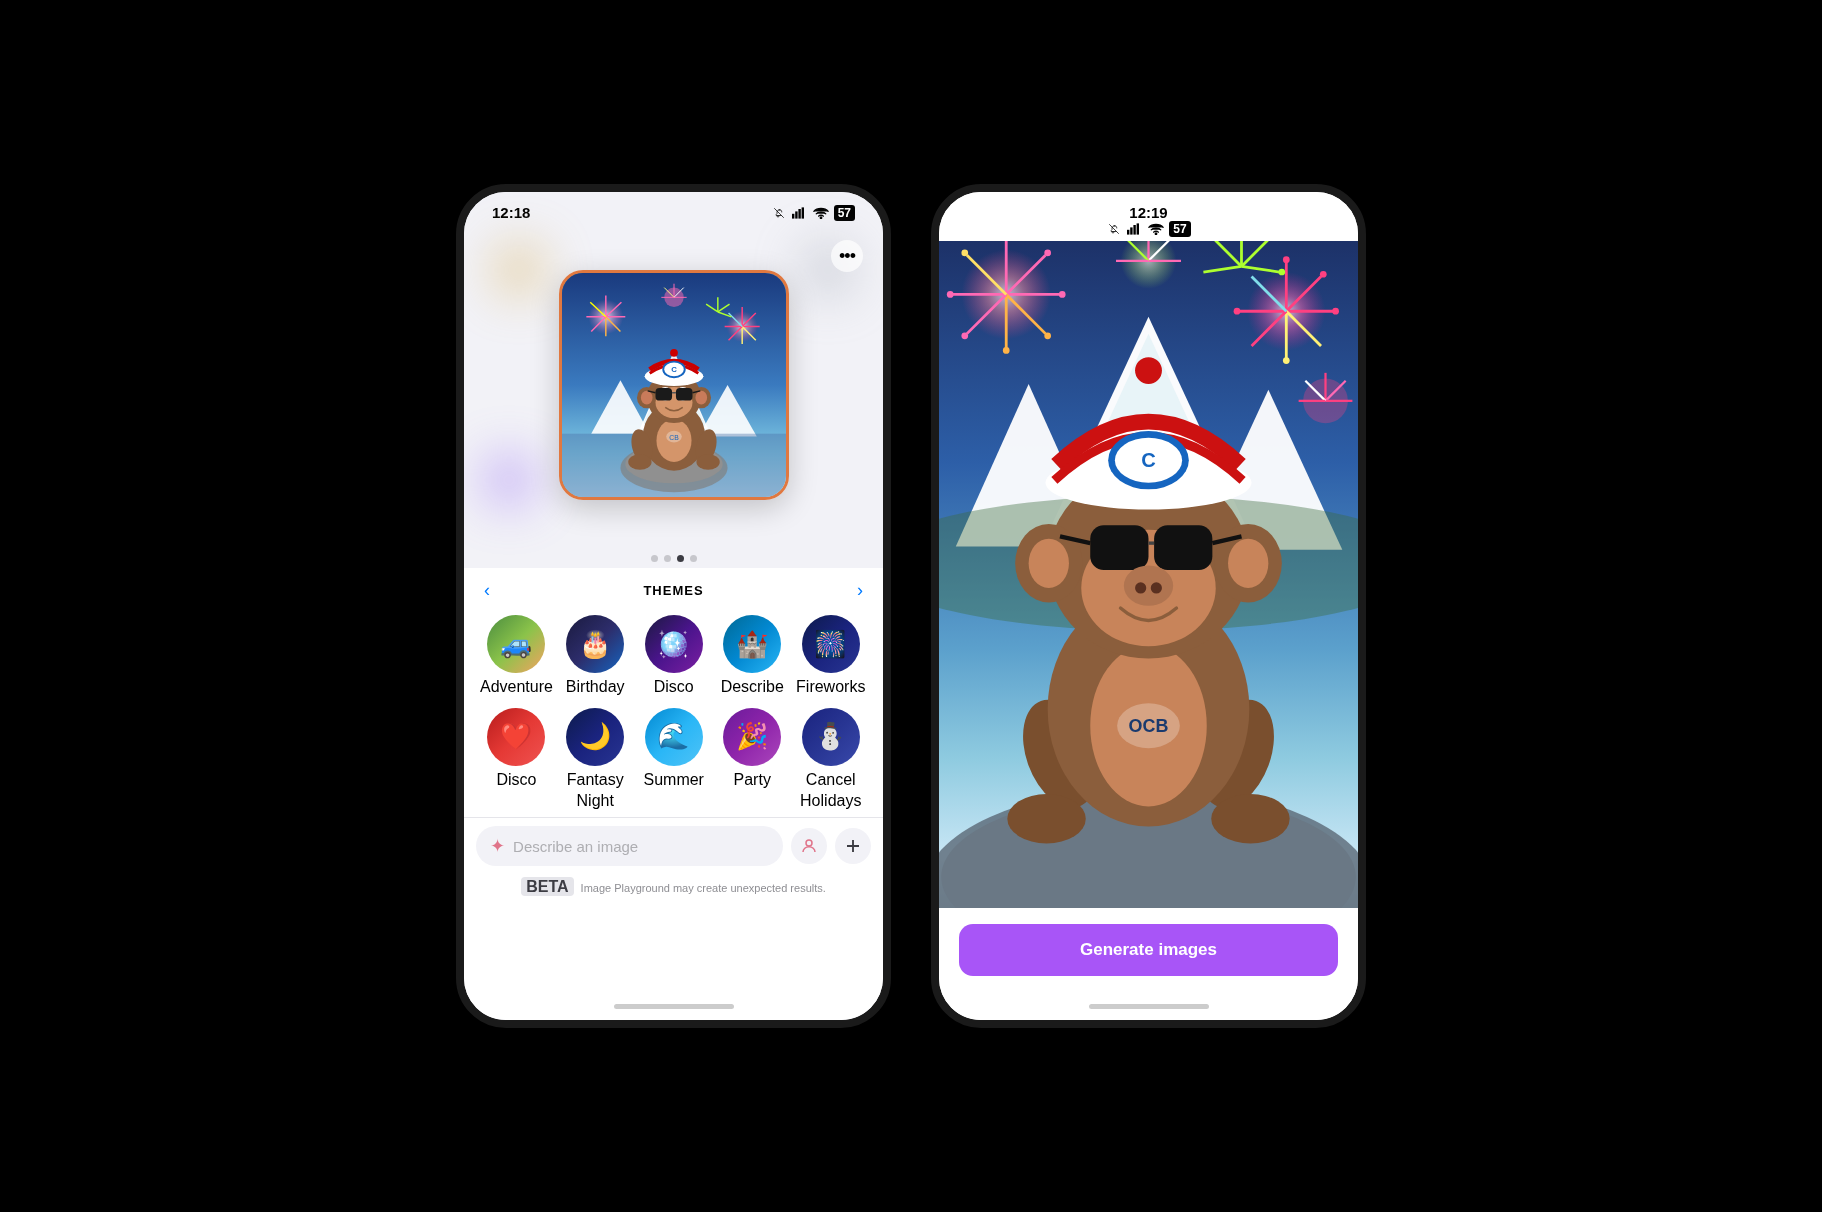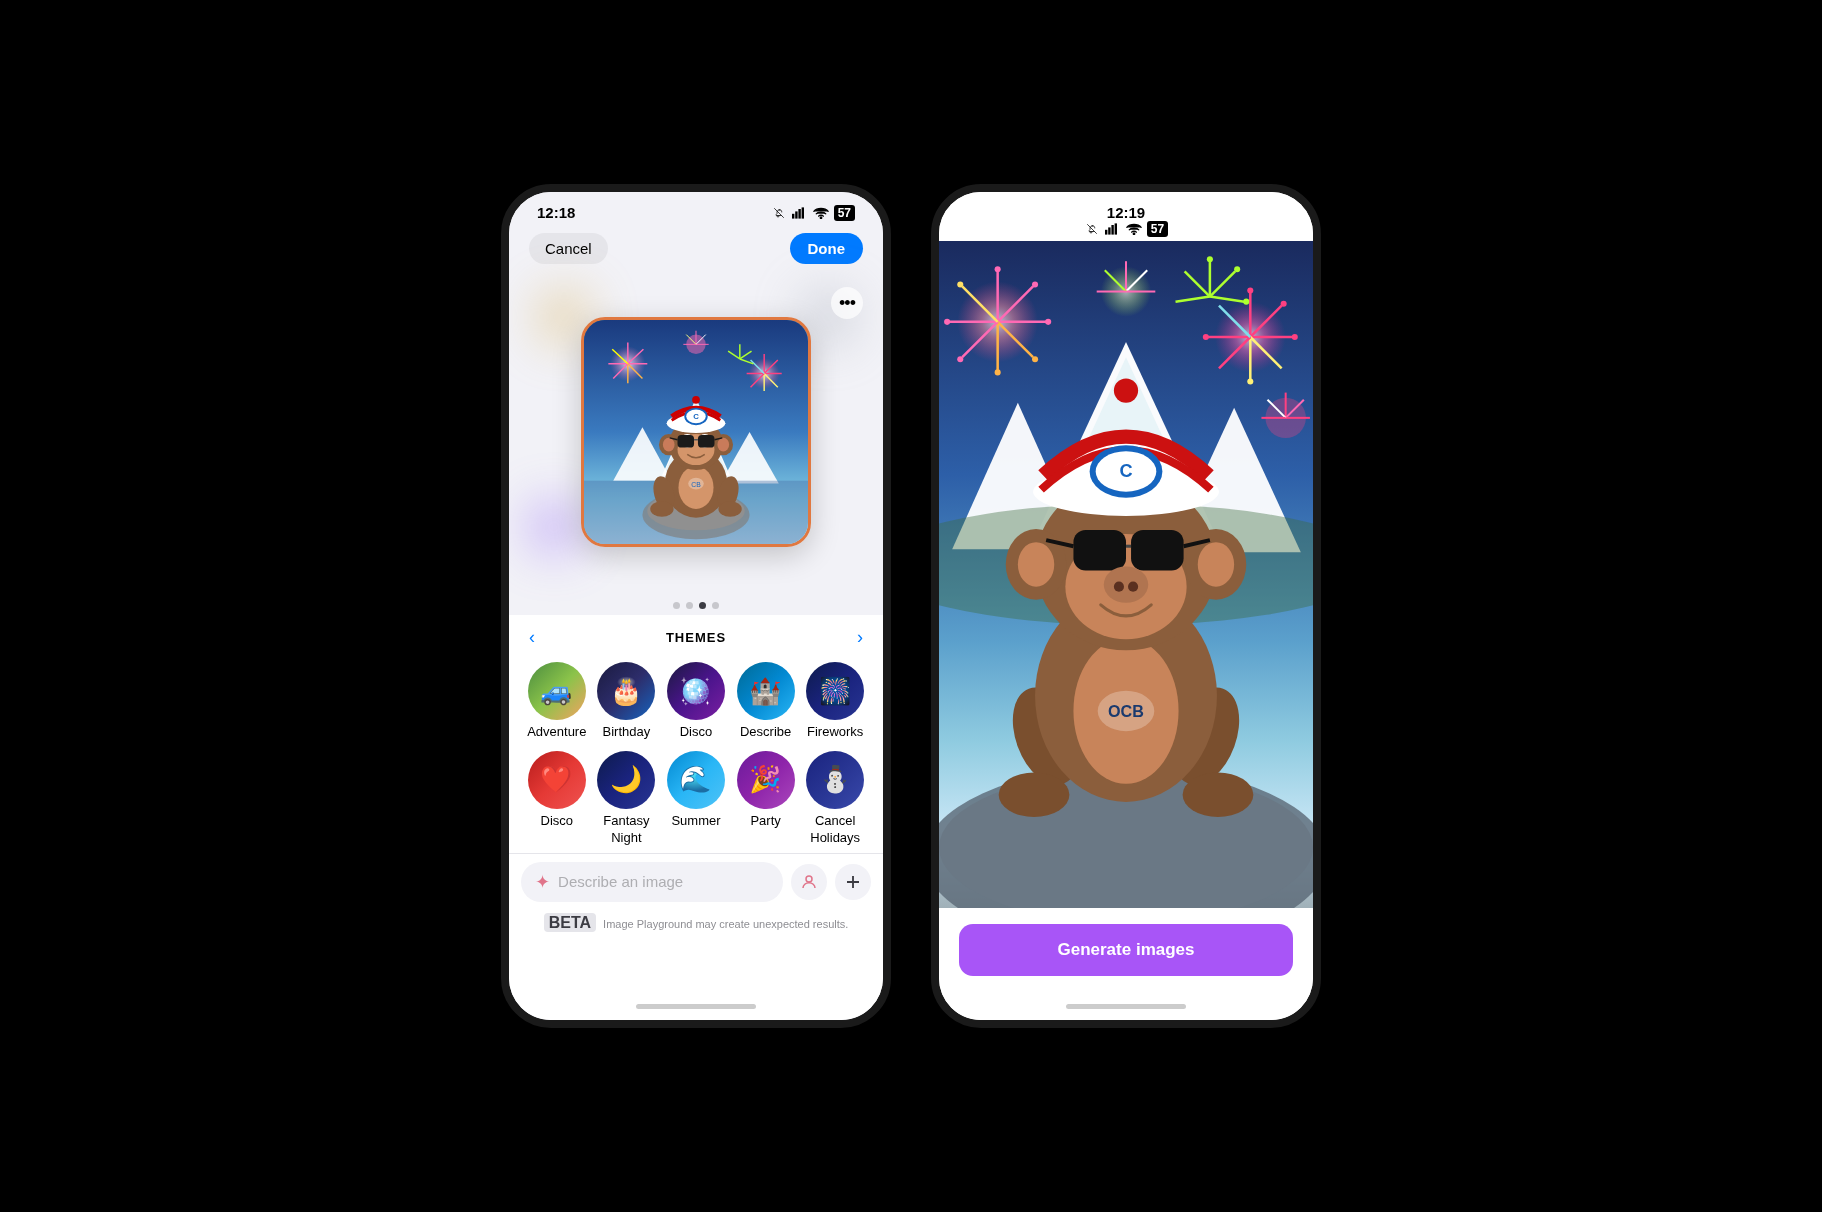--- a/index.html
+++ b/index.html
@@ -9,21 +9,21 @@
       height: 1212px;
       display: flex;
       align-items: center;
       justify-content: center;
       gap: 40px;
       font-family: -apple-system, BlinkMacSystemFont, 'SF Pro Display', 'Helvetica Neue', sans-serif;
     }
 
     
     .phone {
-      width: 390px;
+      width: 435px;
       height: 844px;
       background: #fff;
       border-radius: 50px;
       border: 8px solid #1a1a1a;
       overflow: hidden;
       position: relative;
       display: flex;
       flex-direction: column;
     }
 
@@ -220,21 +220,21 @@
       width: 58px;
       height: 58px;
       border-radius: 50%;
       overflow: hidden;
       display: flex;
       align-items: center;
       justify-content: center;
       font-size: 26px;
     }
     .theme-label {
-      font-size: 13px;
+      font-size: 16px;
       color: #000;
       text-align: center;
       line-height: 1.3;
     }
 
     
     .theme-adventure { background: linear-gradient(135deg, #4a8c3f, #8bc34a, #f4a261); }
     .theme-birthday { background: linear-gradient(135deg, #1a1a3e, #2d2d6b, #1565c0); }
     .theme-disco { background: linear-gradient(135deg, #1a1a3e, #4a148c, #7b1fa2); }
     .theme-fantasy { background: linear-gradient(135deg, #006994, #0288d1, #29b6f6); }
@@ -393,24 +393,20 @@
       <svg viewBox="0 0 20 14" fill="none" stroke="#000" stroke-width="1.5">
         <path d="M1 5 C5 0, 15 0, 19 5" stroke-linecap="round"></path>
         <path d="M4 8 C6 5, 14 5, 16 8" stroke-linecap="round"></path>
         <path d="M7 11 C8.5 9, 11.5 9, 13 11" stroke-linecap="round"></path>
         <circle cx="10" cy="13" r="1" fill="#000"></circle>
       </svg>
       <span class="battery-badge">57</span>
     </div>
   </div>
 
-  <div class="top-nav">
-    <button class="cancel-btn">Cancel</button>
-    <button class="done-btn">Done</button>
-  </div>
 
   <div class="image-preview-area">
     <div class="orb orb-gold"></div>
     <div class="orb orb-purple"></div>
     <div class="orb orb-gray"></div>
 
     <button class="more-btn">•••</button>
 
     <div class="image-card">
       

